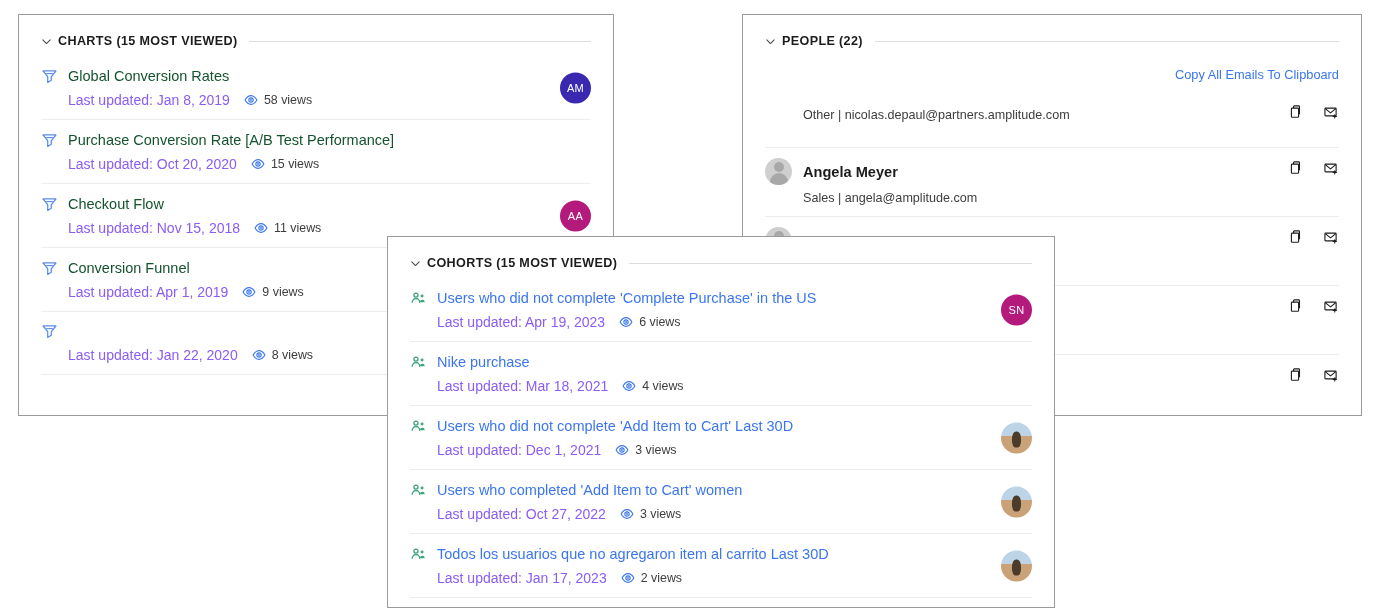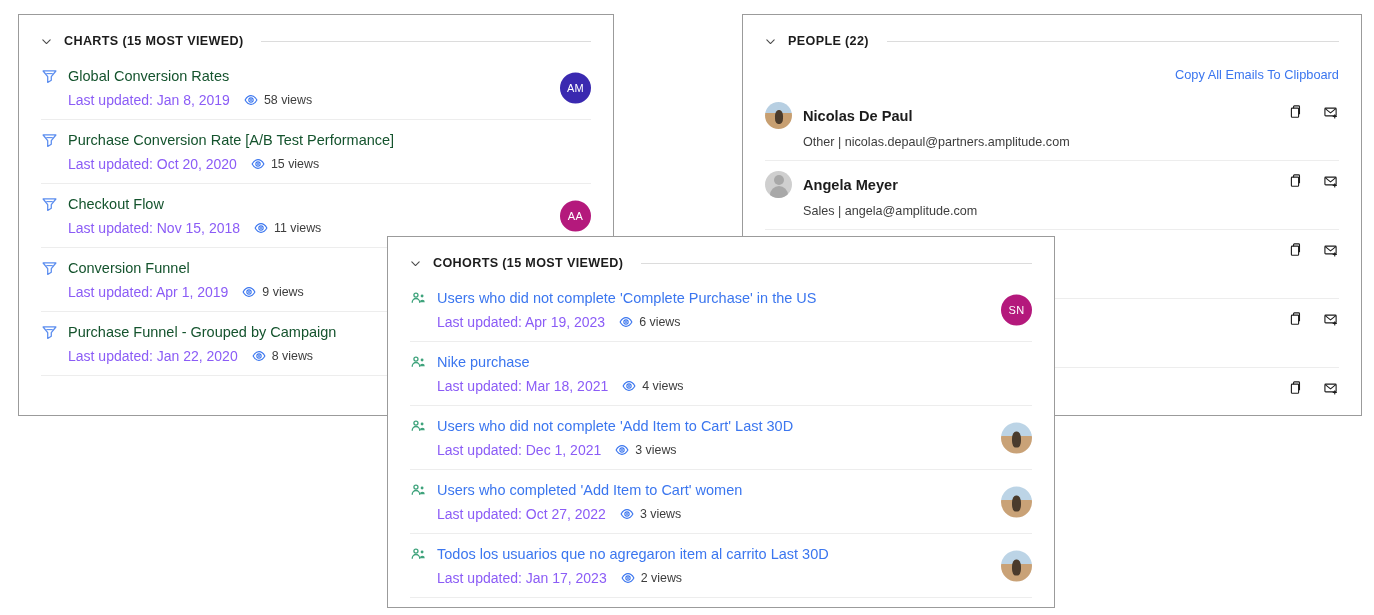--- a/index.html
+++ b/index.html
@@ -27,21 +27,21 @@
     padding: 0 22px;
     box-sizing: border-box;
     height: 100%;
     overflow: hidden;
   }
 
   
   .sec-head {
     display: flex;
     align-items: center;
-    gap: 12px;
+    gap: 6px;
     padding-top: 19px;
     padding-bottom: 8px;
   }
   .chev {
     width: 11px;
     height: 11px;
     flex: 0 0 auto;
     display: block;
   }
   .sec-title {
@@ -314,21 +314,20 @@
         </span>
       </div>
 
     </div>
     <div class="row chart">
       <div class="row-title-line">
         <svg class="row-icon" viewBox="0 0 20 20">
       <path d="M2.5 3.5 h15 l-5.4 6.6 v4.3 l-4.2 2.6 v-6.9 z" fill="none" stroke="#5b8def" stroke-width="1.5" stroke-linejoin="round"></path>
       <line x1="6.2" y1="6.6" x2="13.8" y2="6.6" stroke="#5b8def" stroke-width="1.3"></line>
     </svg>
-        <span class="row-title">Purchase Funnel - Grouped by Campaign</span>
       </div>
       <div class="row-meta">
         <span class="meta-date">Last updated: Jan 22, 2020</span>
         <span class="meta-views">
           <svg class="eye" viewBox="0 0 20 20">
       <path d="M1.6 10 C4 5.6 7 3.8 10 3.8 C13 3.8 16 5.6 18.4 10 C16 14.4 13 16.2 10 16.2 C7 16.2 4 14.4 1.6 10 Z" fill="none" stroke="#3b76ef" stroke-width="1.6"></path>
       <circle cx="10" cy="10" r="3.1" fill="none" stroke="#3b76ef" stroke-width="1.6"></circle>
       <circle cx="10" cy="10" r="1.3" fill="#3b76ef"></circle>
     </svg>
           <span>8 views</span>
@@ -348,26 +347,20 @@
           <path d="M2 4.2 L6 8.2 L10 4.2" fill="none" stroke="#4a4a4a" stroke-width="1.2" stroke-linecap="round" stroke-linejoin="round"></path>
         </svg>
         <span class="sec-title">PEOPLE (22)</span>
         <span class="sec-rule"></span>
       </div>
 
       <div class="copy-all">Copy All Emails To Clipboard</div>
 
       <div id="people-list">
     <div class="person-row">
-      <div class="person-top">
-        <span class="p-avatar photo">
-                <span class="head"></span>
-              </span>
-        <span class="p-name">Nicolas De Paul</span>
-      </div>
       <div class="p-sub">Other | nicolas.depaul@partners.amplitude.com</div>
       <div class="p-actions">
         <svg class="act-icon" viewBox="0 0 20 20">
       <rect x="5.5" y="5.2" width="9" height="11.4" rx="1" fill="#ffffff" stroke="#1c1c1c" stroke-width="1.4"></rect>
       <path d="M8.2 5.2 V3.3 a1 1 0 0 1 1-1 h5.4 a1 1 0 0 1 1 1 v9.4" fill="none" stroke="#1c1c1c" stroke-width="1.4" stroke-linejoin="round"></path>
     </svg>
         <svg class="act-icon" viewBox="0 0 20 20">
       <rect x="2.4" y="5.2" width="14" height="9.6" rx="1" fill="none" stroke="#1c1c1c" stroke-width="1.4"></rect>
       <path d="M2.8 5.8 L9.4 11.1 L16 5.8" fill="none" stroke="#1c1c1c" stroke-width="1.4" stroke-linejoin="round"></path>
       <path d="M14.7 13.5 v4 M12.7 15.5 h4" stroke="#1c1c1c" stroke-width="1.4" stroke-linecap="round"></path>

